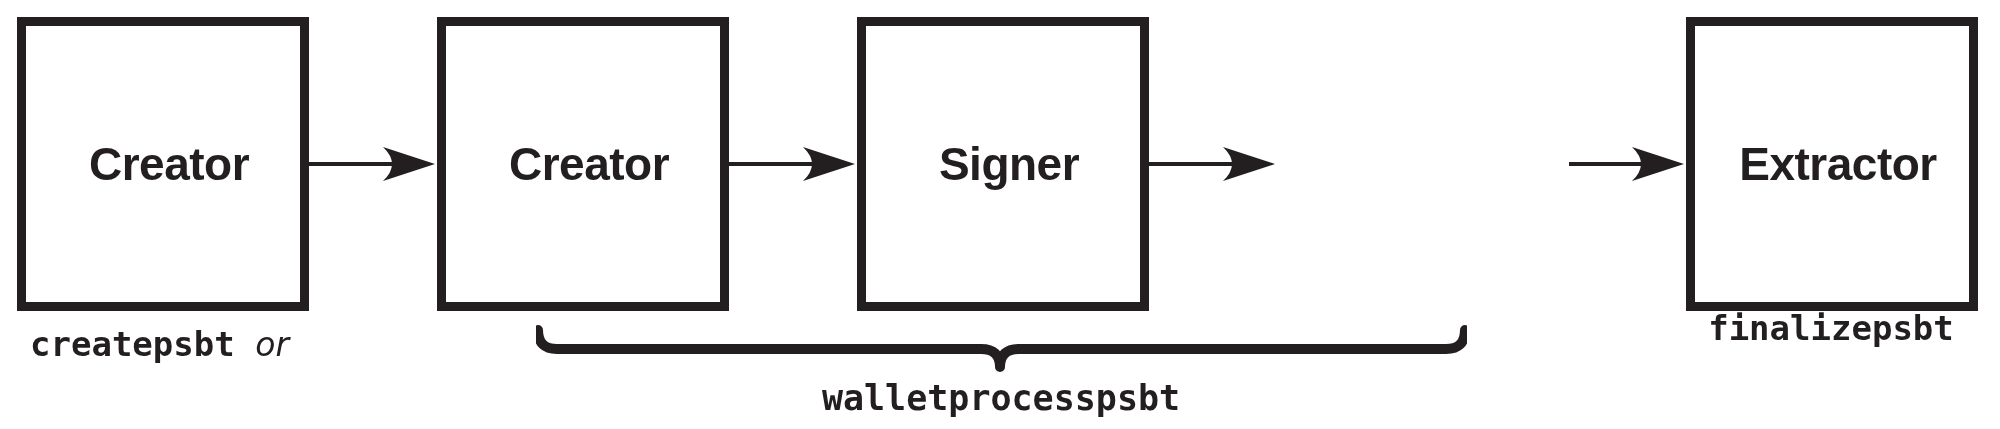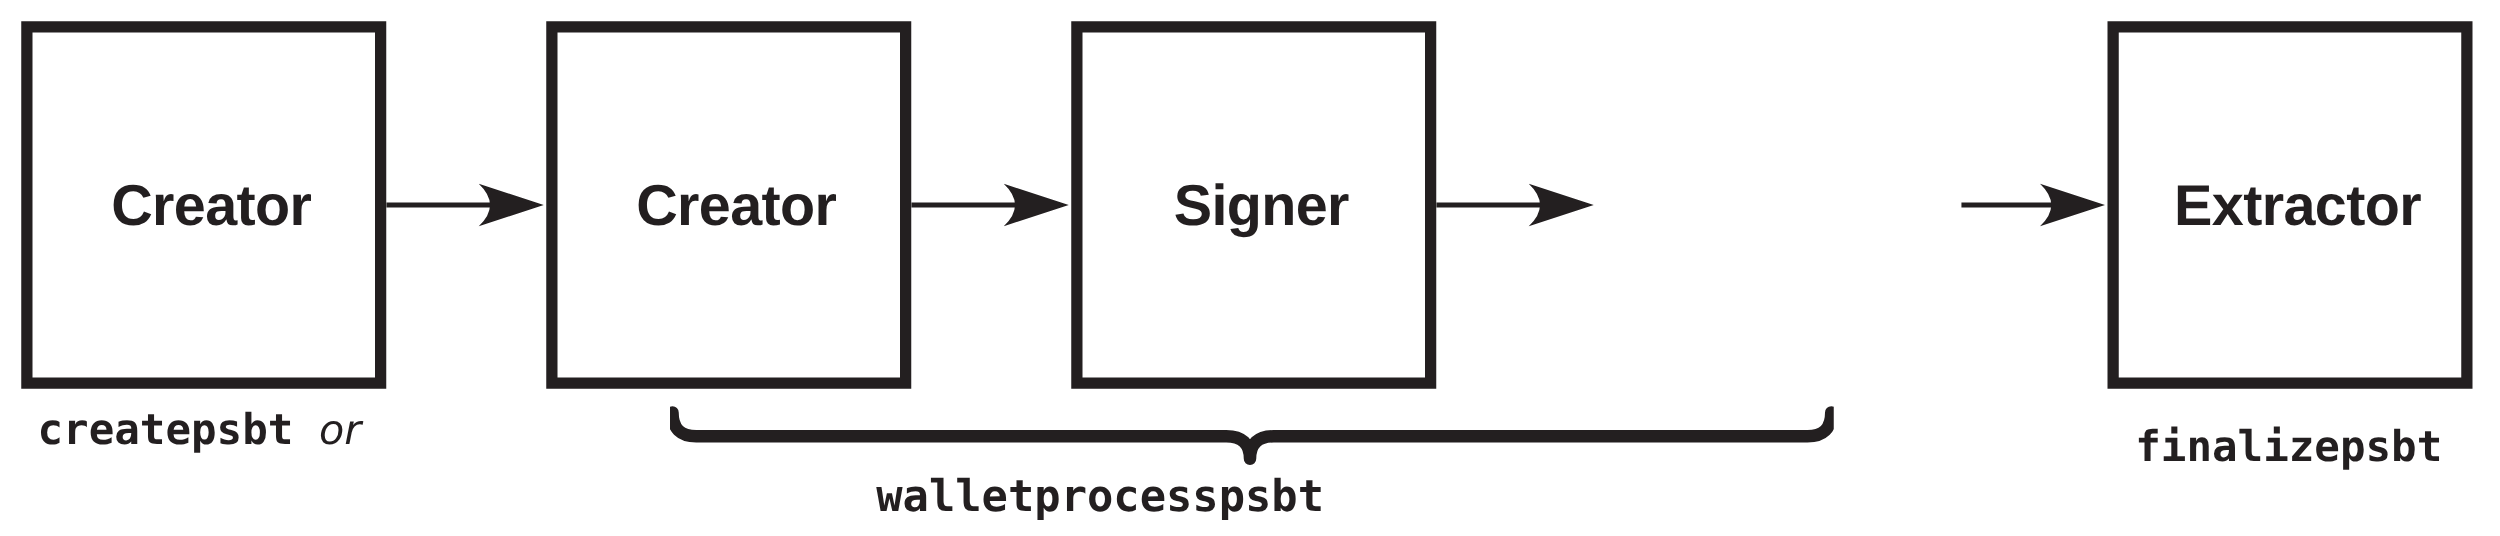--- a/index.html
+++ b/index.html
@@ -40,22 +40,22 @@
   .caption {
     position: absolute;
     font-family: "DejaVu Sans Mono", "Liberation Mono", monospace;
     font-weight: bold;
     font-size: 34px;
     line-height: 44px;
     color: var(--ink);
     white-space: nowrap;
   }
   .caption-creator { left: 30px; top: 322px; text-align: right; }
-  .caption-wallet { left: 701px; top: 376px; width: 600px; font-size: 35px; }
-  .caption-extractor { left: 1681px; top: 336px; width: 300px; text-align: center; }
+  .caption-wallet { left: 701px; top: 376px; width: 600px; text-align: center; font-size: 35px; }
+  .caption-extractor { left: 1681px; top: 306px; width: 300px; text-align: center; }
   .conjunction {
     font-family: "DejaVu Sans", sans-serif;
     font-style: italic;
     font-weight: normal;
     font-size: 33px;
   }
 </style>
 </head>
 <body>
 

